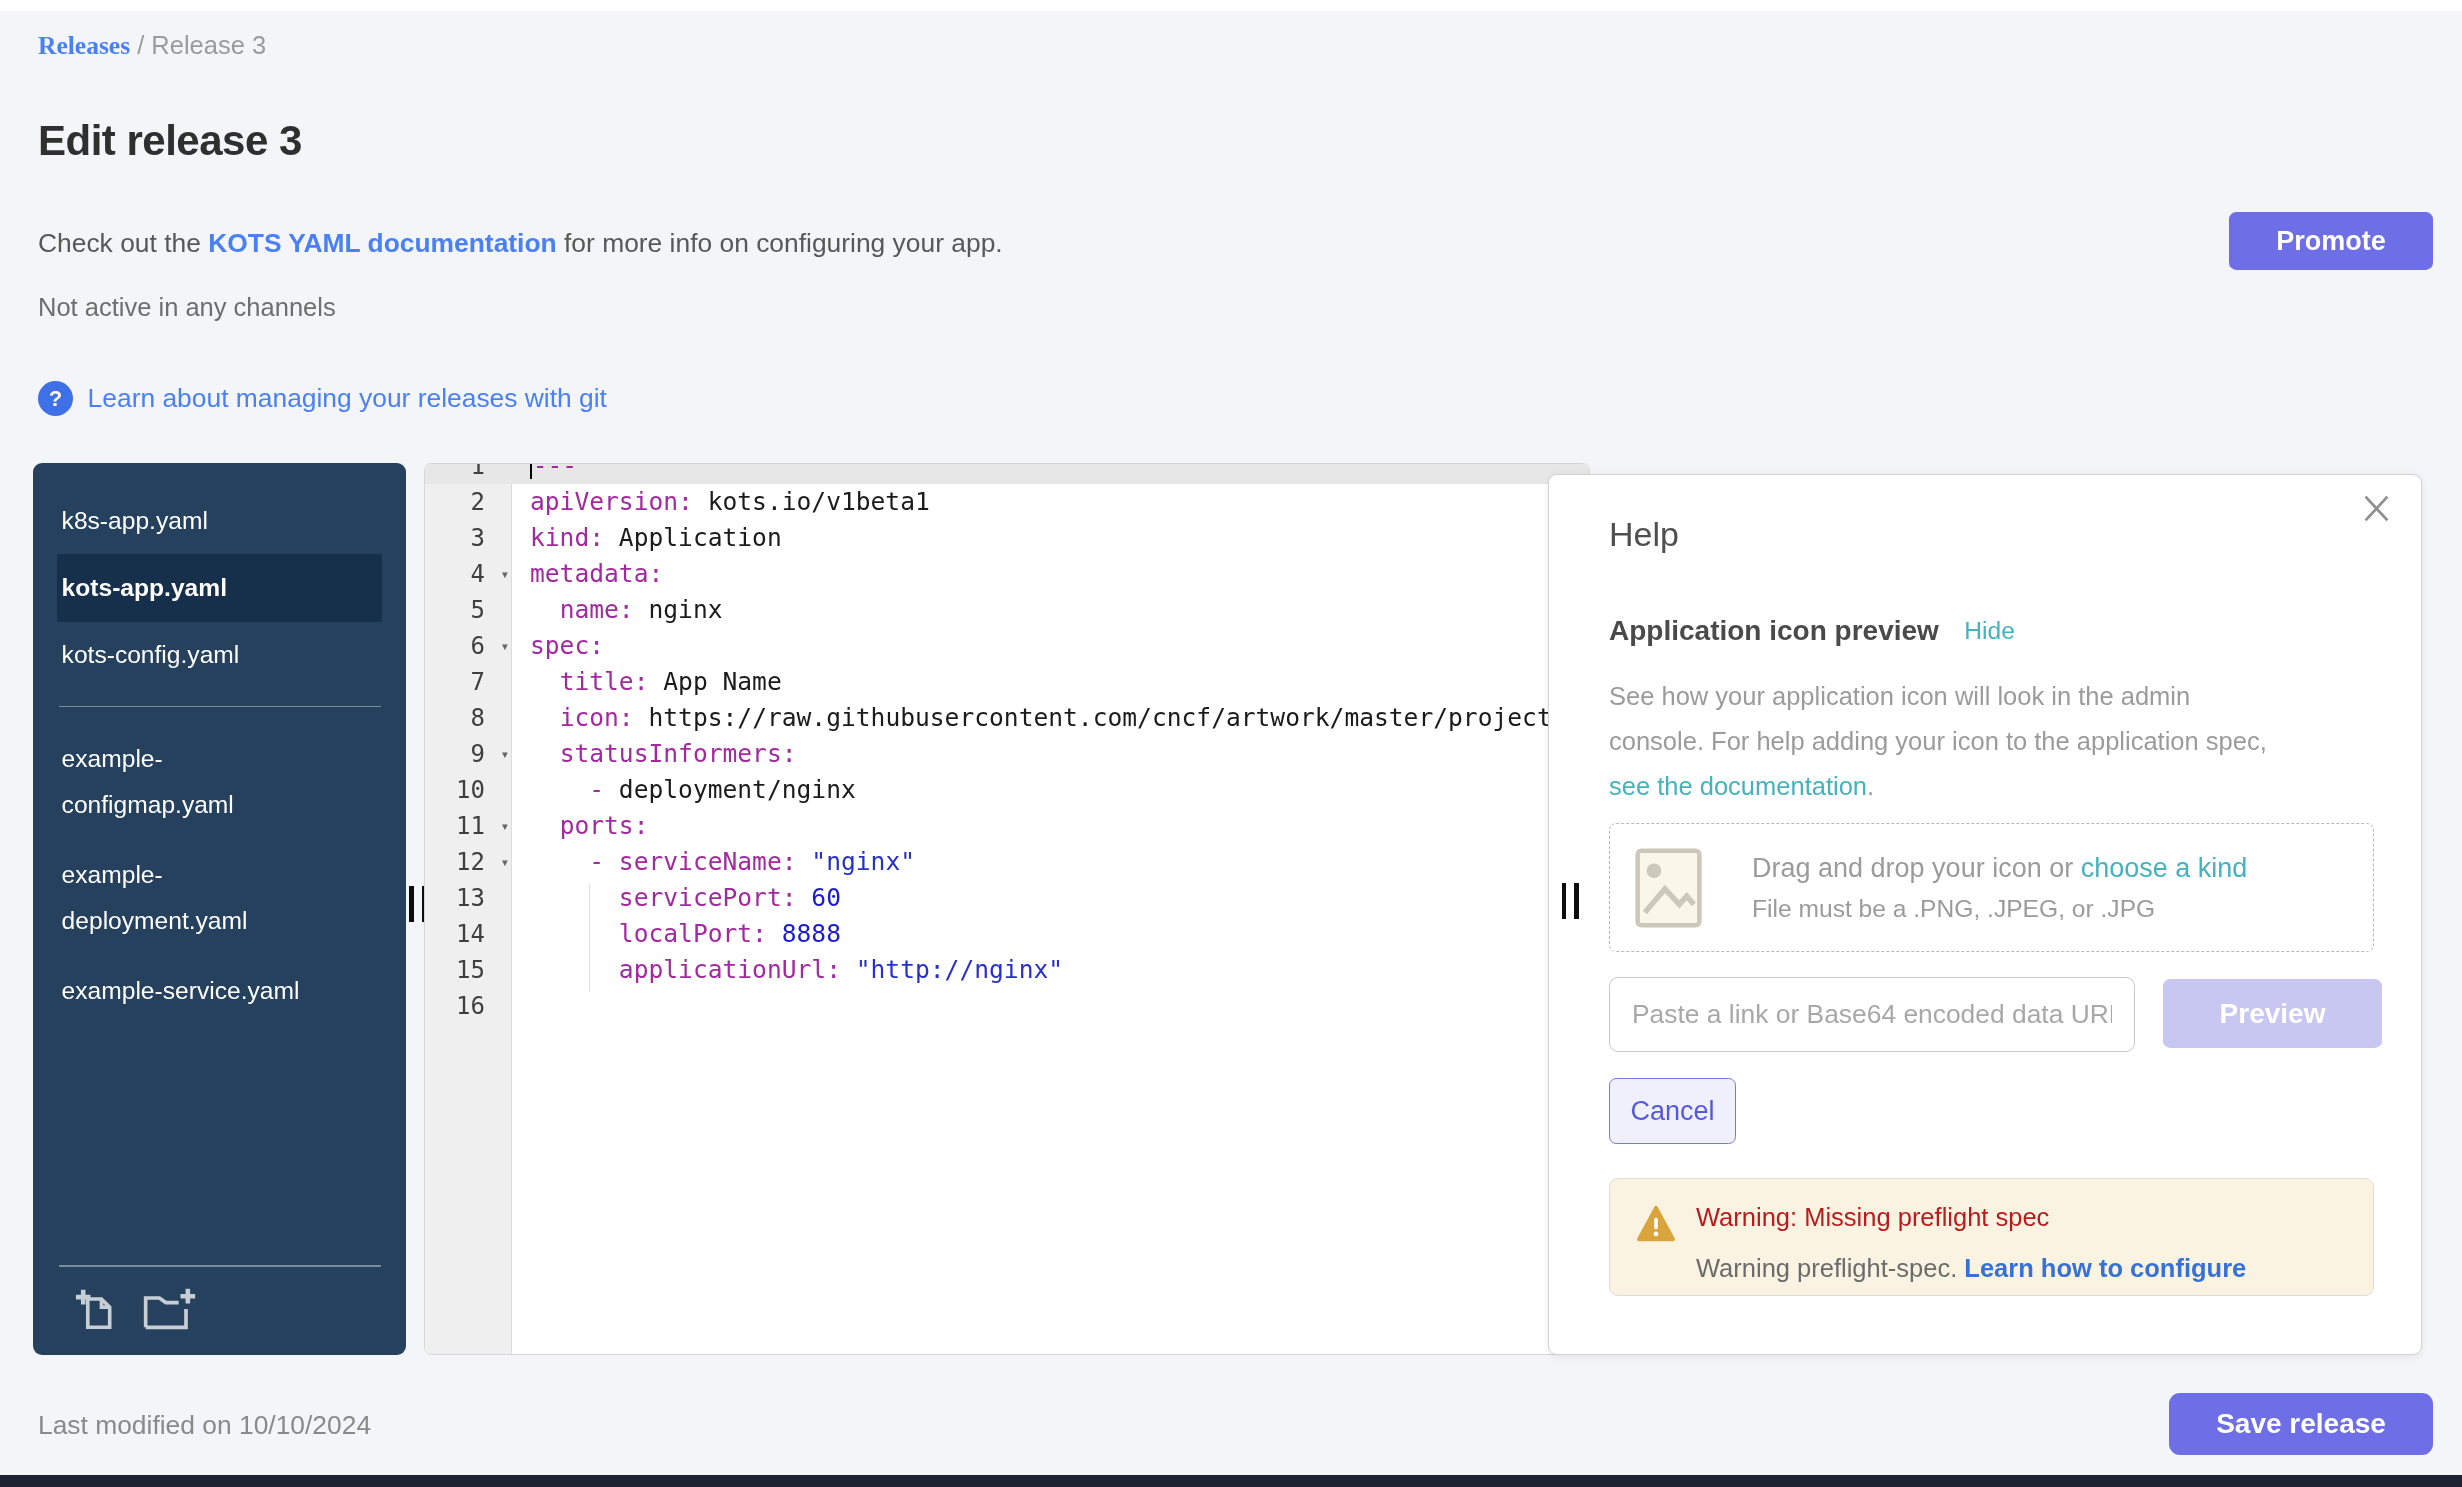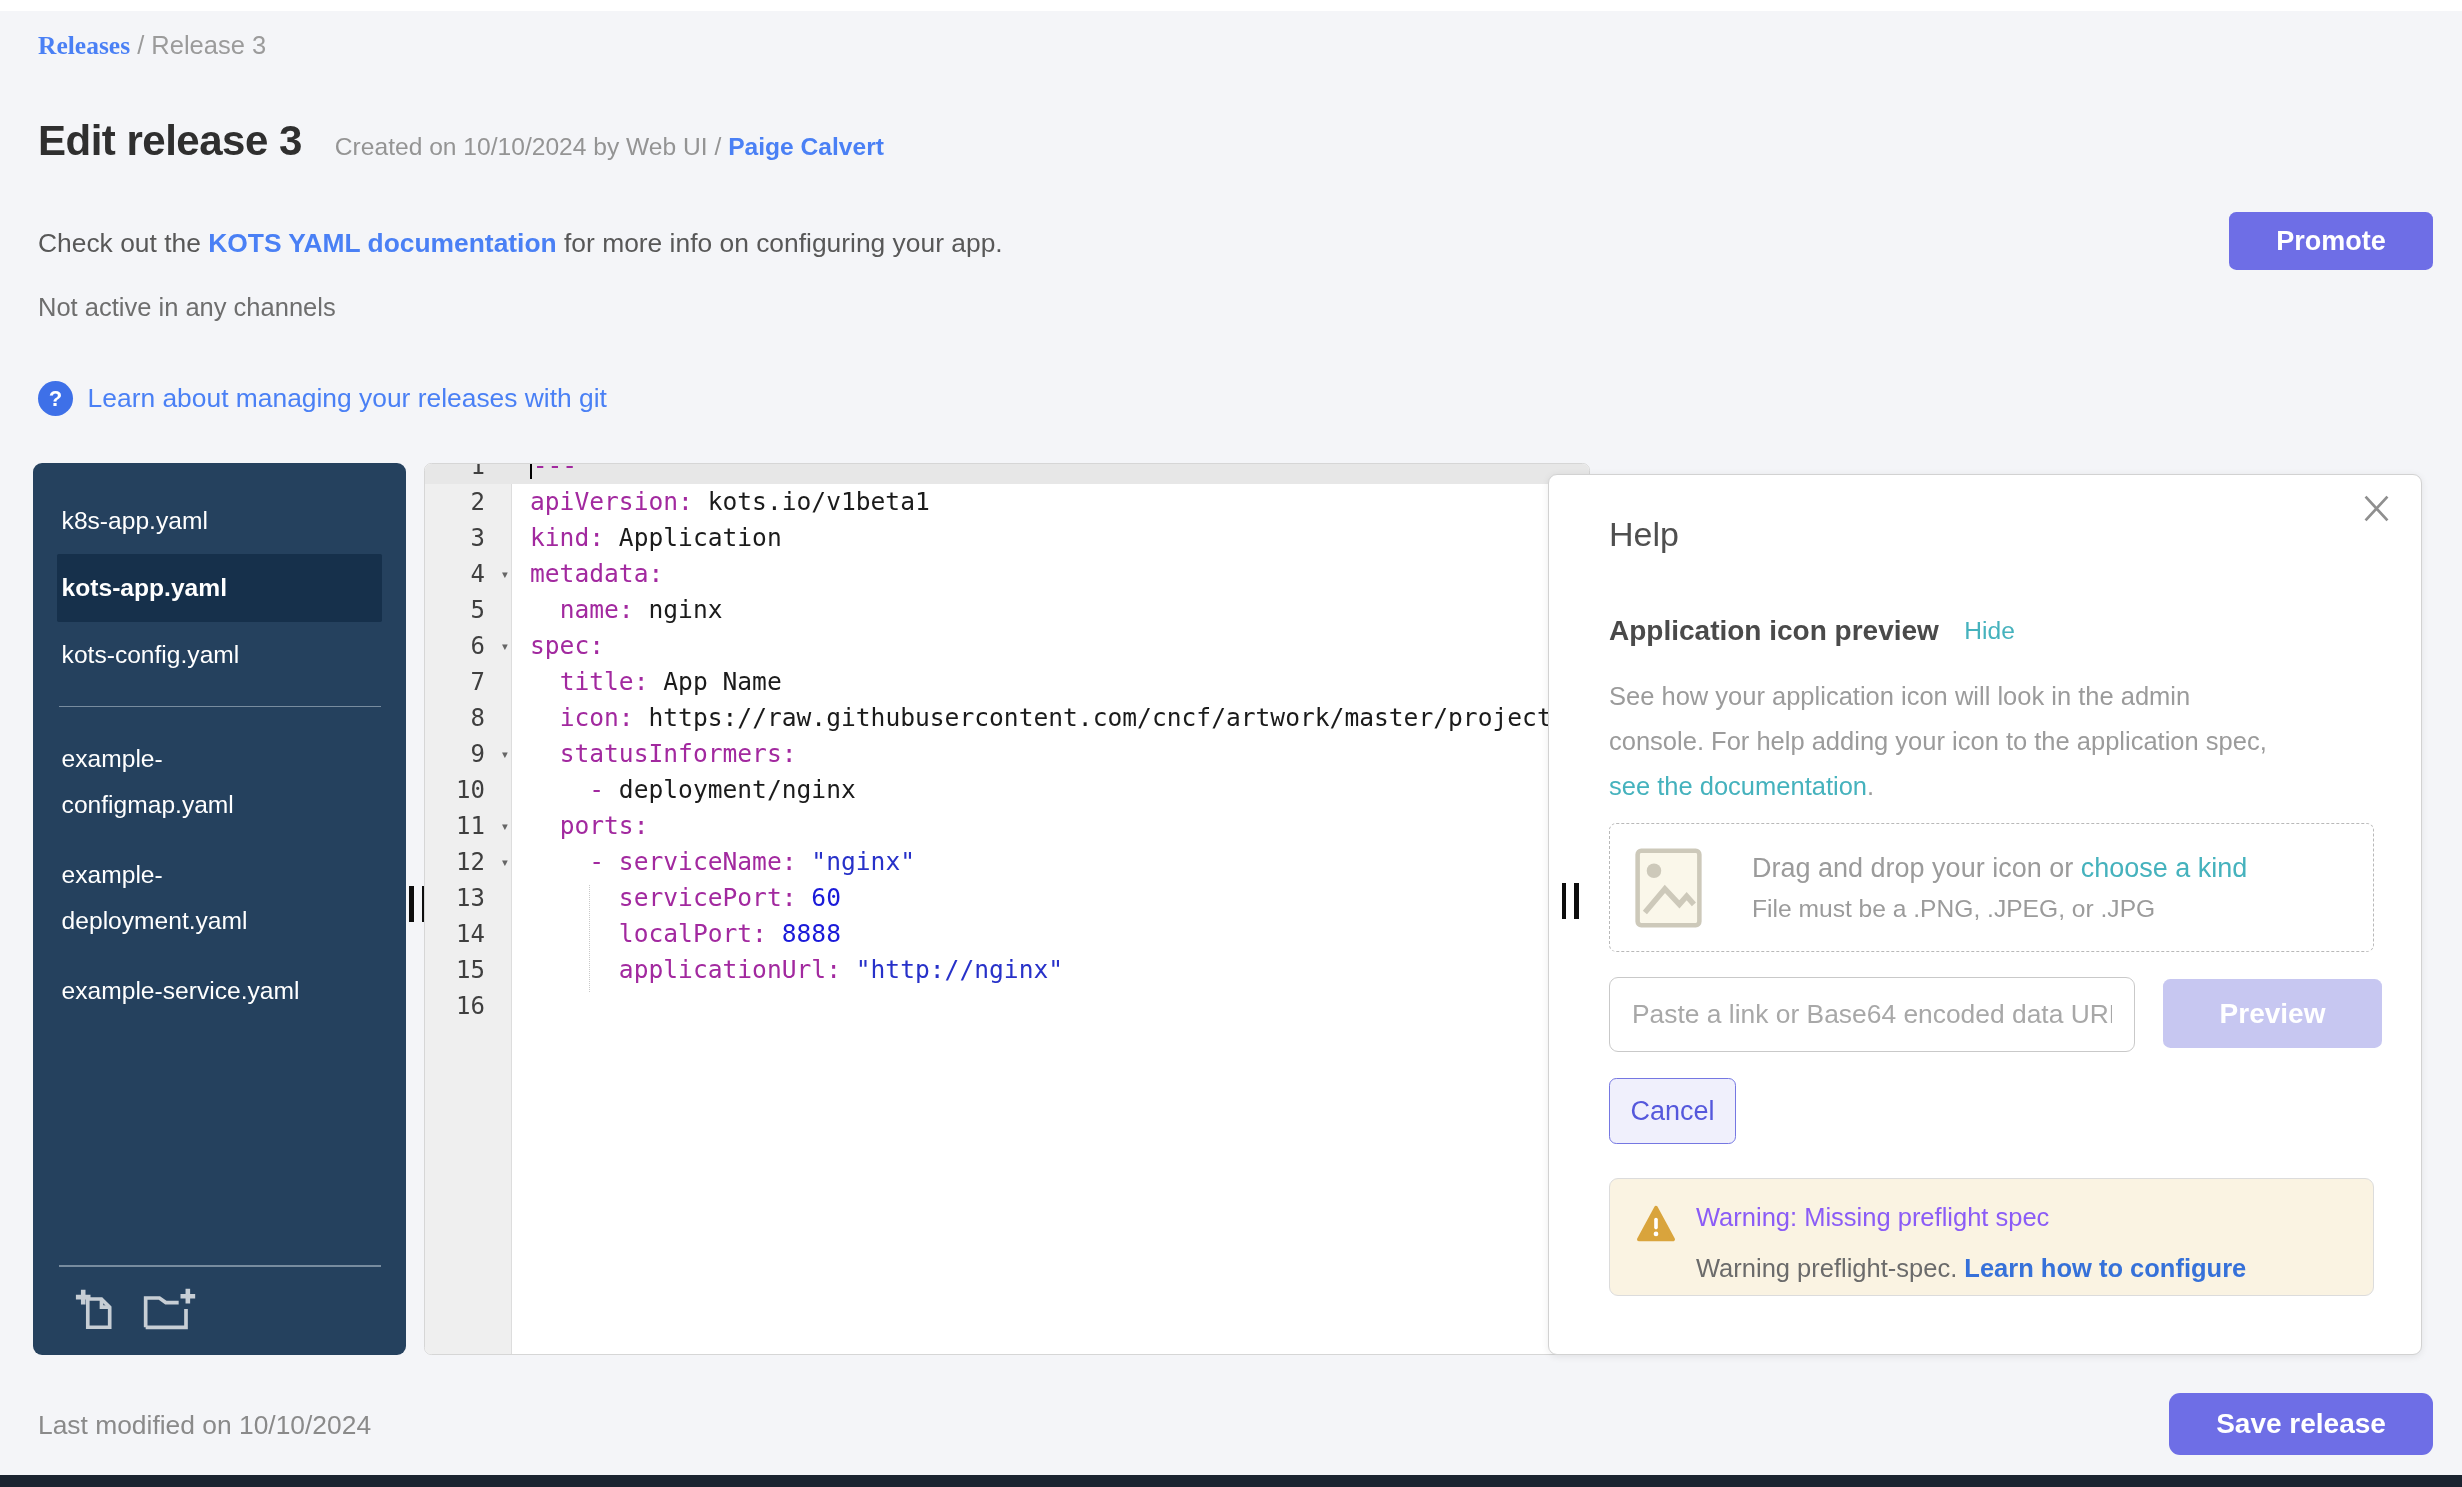--- a/index.html
+++ b/index.html
@@ -100,38 +100,37 @@
   .url-input::placeholder { color:#a8a8a8; }
   .preview-btn { position:absolute; left:614px; top:504px; width:219px; height:69px;
     background:#c7c7f1; border:none; border-radius:7.3px; color:#fff; font-weight:700; font-size:28px; }
   .cancel-btn { position:absolute; left:60px; top:603px; width:127px; height:66px;
     background:#f0f0fc; border:1.8px solid #7577e2; border-radius:7.3px; color:#5558dc; font-weight:400; font-size:27px; }
 
   .warning-box { position:absolute; left:60px; top:703px; width:765px; height:118px;
     background:#faf3e2; border:0.9px solid #dcdcdc; border-radius:9px; overflow:hidden;
     padding:24px 18px 0 86px; }
   .warn-icon { position:absolute; left:25.5px; top:25.5px; }
-  .warn-title { font-size:25.5px; color:#8b5cf6; }
+  .warn-title { font-size:25.5px; color:#b91c1c; }
   .warn-line2 { margin-top:22px; font-size:25.5px; color:#6b6b6b; }
   .warn-line2 a { color:#3671d9; font-weight:600; }
 
   .last-modified { position:absolute; left:38px; top:1410px; font-size:26.4px; color:#8a8a8a; }
 </style>
 </head>
 <body>
 
 <div class="top-strip"></div>
 
 <div class="breadcrumb">
   <a>Releases</a><span> / </span><span>Release 3</span>
 </div>
 
 <div class="title-row">
   <div class="page-title">Edit release 3</div>
-  <div class="created"><span>Created on 10/10/2024 by Web UI / </span><a>Paige Calvert</a></div>
 </div>
 
 <div class="intro"><span>Check out the </span><a>KOTS YAML documentation</a><span> for more info on configuring your app.</span></div>
 
 <button class="promote-btn">Promote</button>
 
 <div class="channels">Not active in any channels</div>
 
 <div class="git-row">
   <span class="q-icon">?</span>

